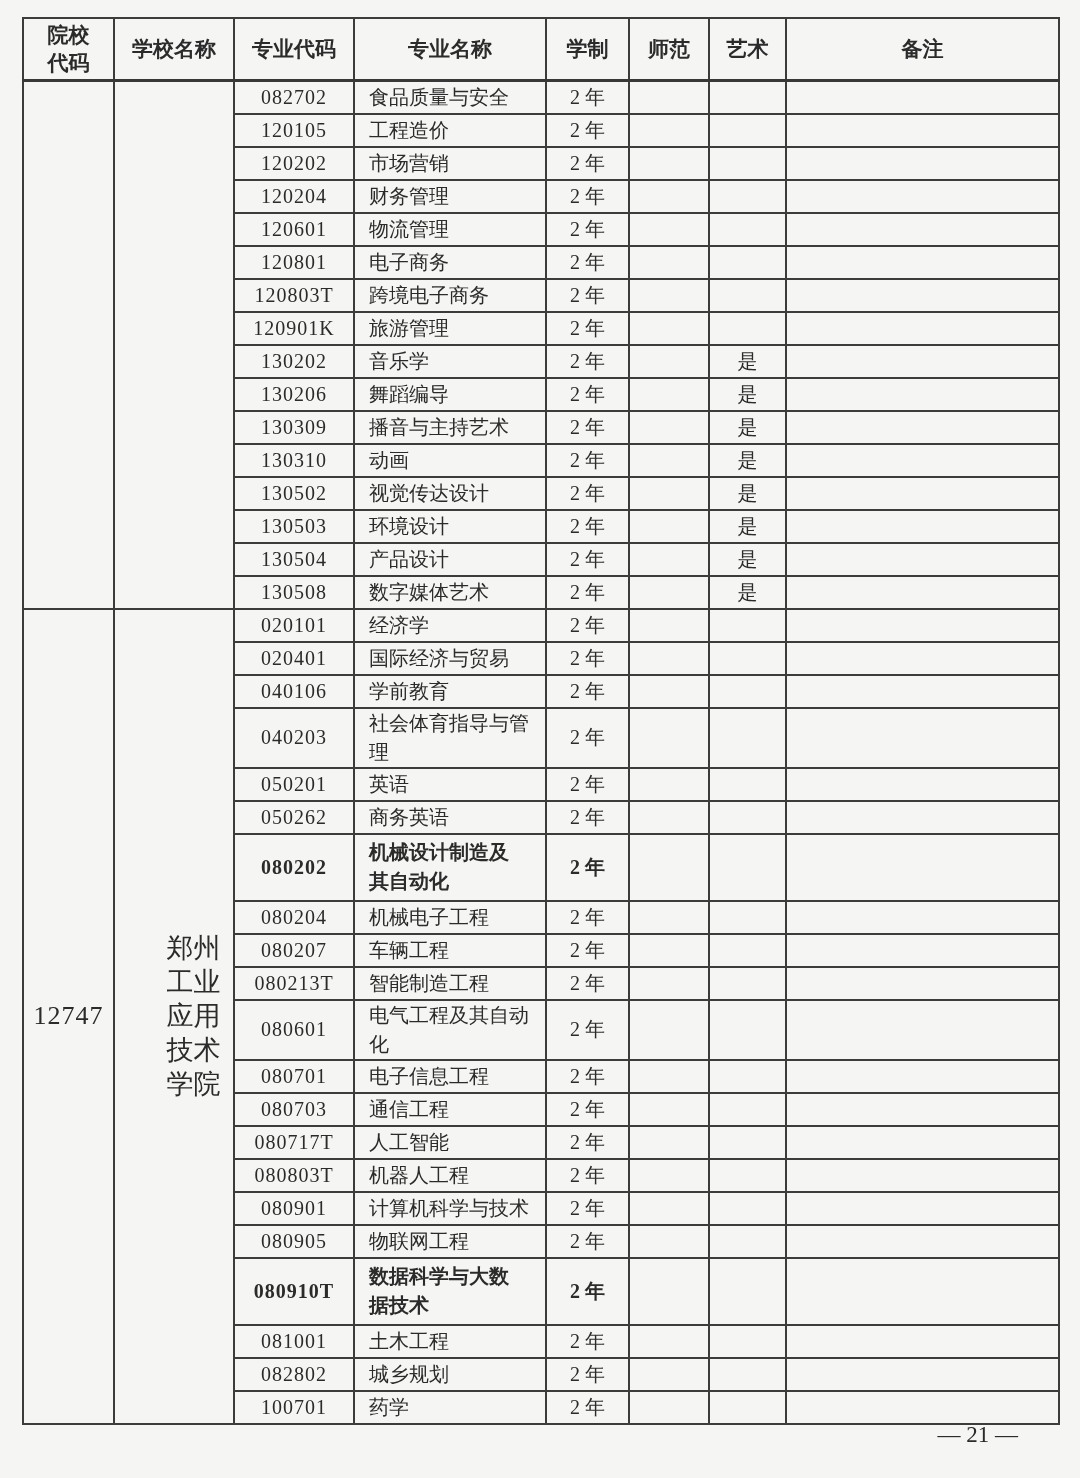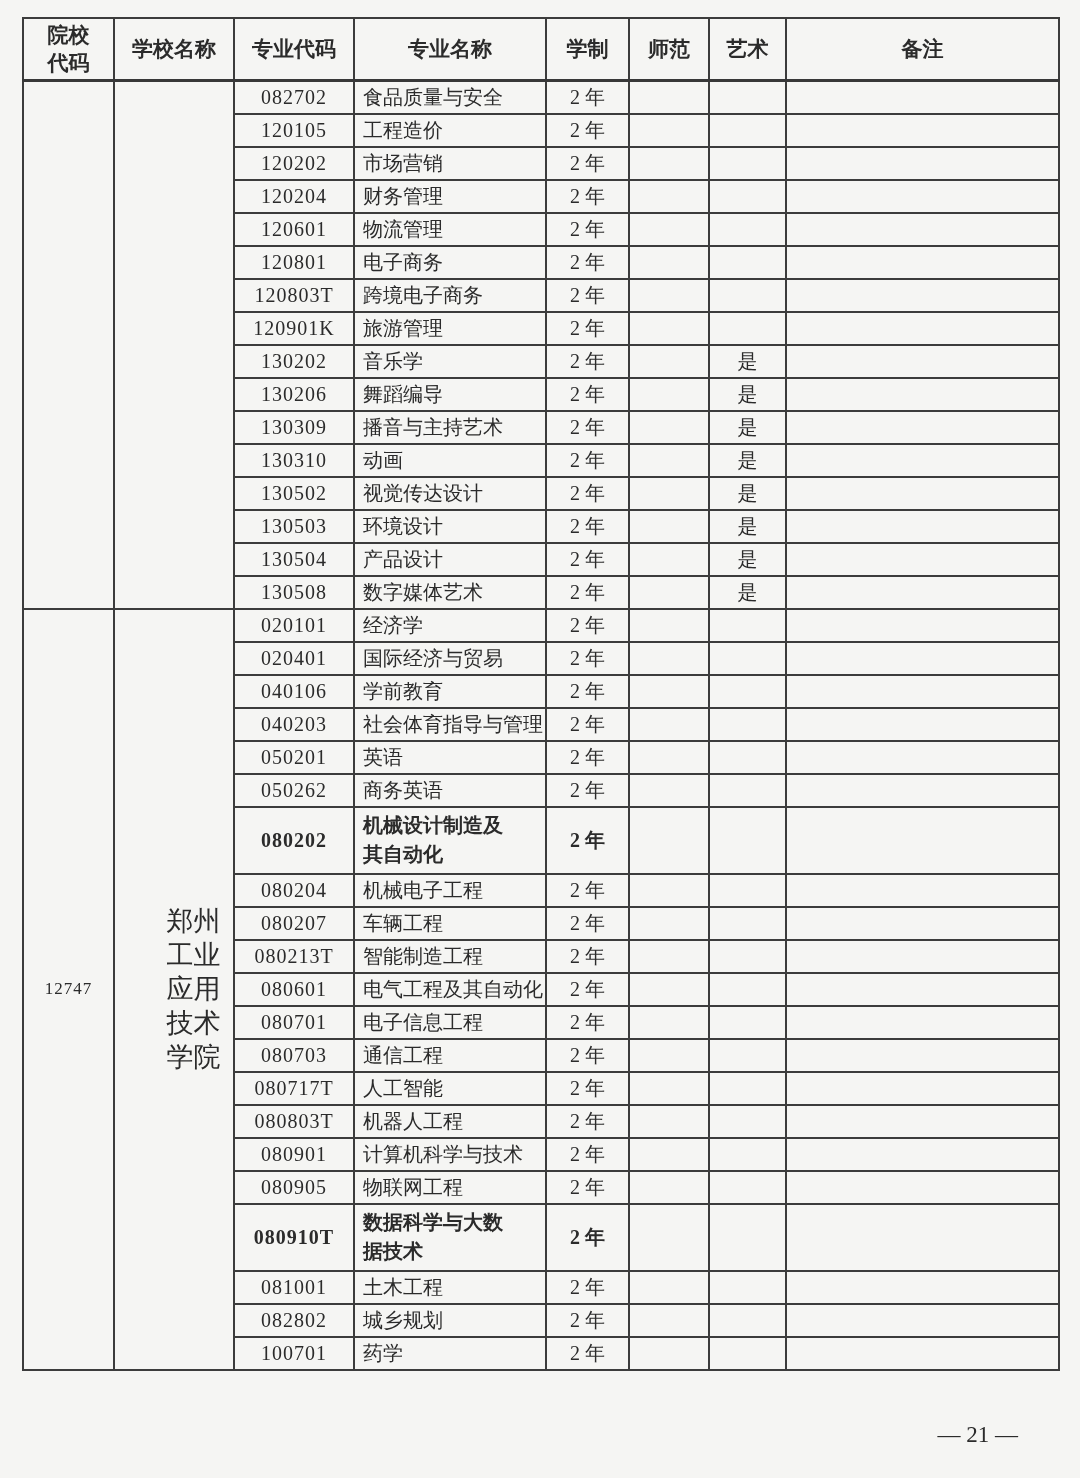--- a/index.html
+++ b/index.html
@@ -45,33 +45,33 @@
     line-height: 28px;
     border-bottom: 3px solid #383838;
   }
   tr.single { height: 33px; }
   tr.tall   { height: 67px; font-weight: bold; }
   td.code {
     letter-spacing: 1px;
   }
   td.name {
     text-align: left;
-    padding-left: 8px;
+    padding-left: 14px;
     padding-right: 2px;
     white-space: pre-line;
     line-height: 29px;
   }
   td.school {
     white-space: pre-line;
     line-height: 34px;
     font-size: 27px;
     padding-left: 39px;
   }
   td.inst {
-    font-size: 17px;
+    font-size: 26px;
     letter-spacing: 1px;
     margin-left: 36px;
   }
   .page-number {
     position: absolute;
     top: 1422px;
     left: 888px;
     width: 130px;
     text-align: right;
     font-size: 23px;

